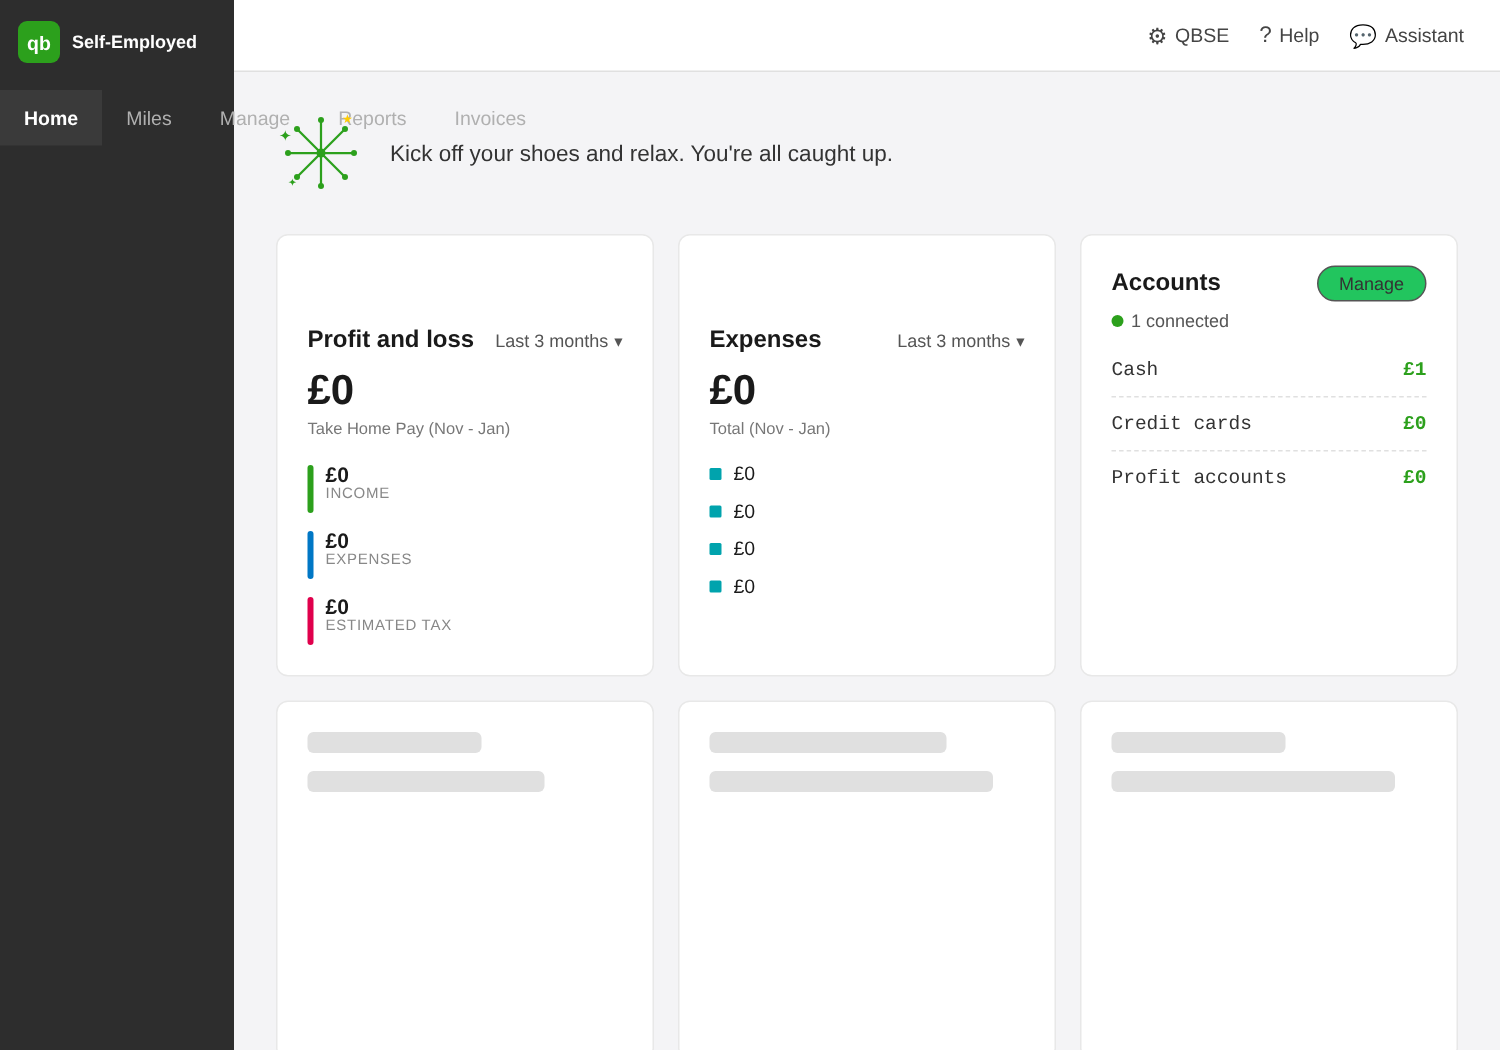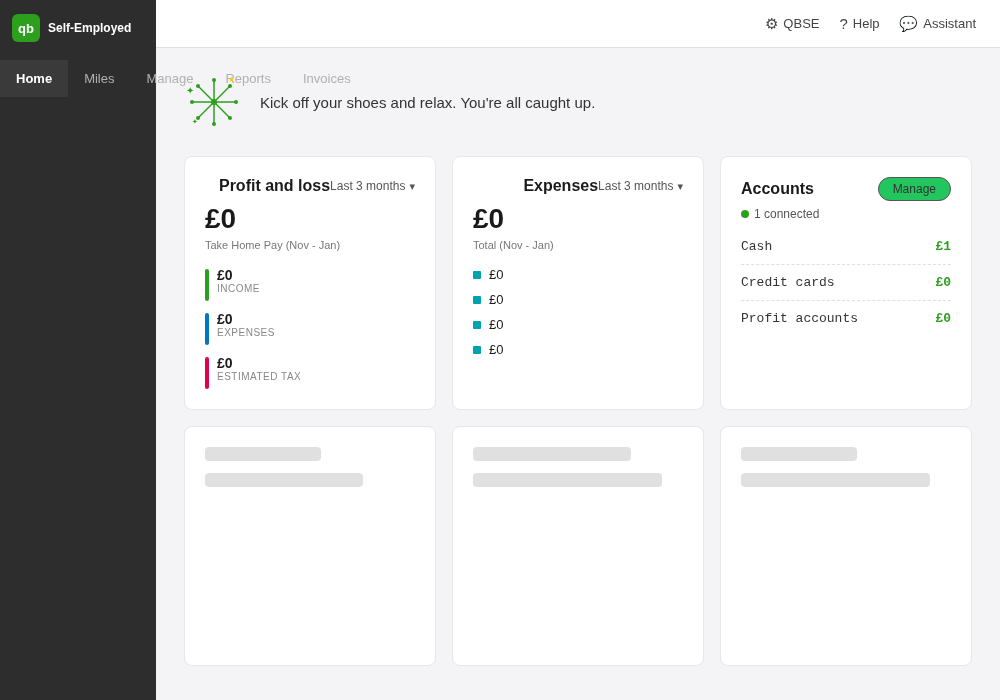--- a/index.html
+++ b/index.html
@@ -127,22 +127,23 @@
       background: #fff;
       border-radius: 8px;
       border: 1px solid #e8e8e8;
       padding: 20px;
       min-height: 240px;
     }
 
     .card-header {
       display: flex;
       align-items: center;
-      justify-content: flex-end;
+      justify-content: space-between;
       margin-bottom: 8px;
+      margin-top: 41px;
     }
     .card-title {
       font-size: 16px;
       font-weight: 700;
       color: #1a1a1a;
     }
     .card-period {
       display: flex;
       align-items: center;
       gap: 4px;

